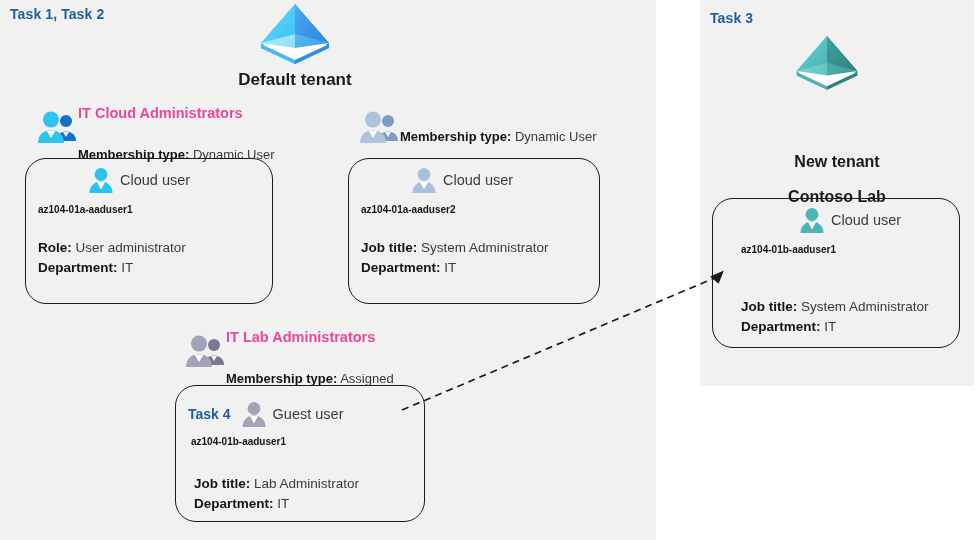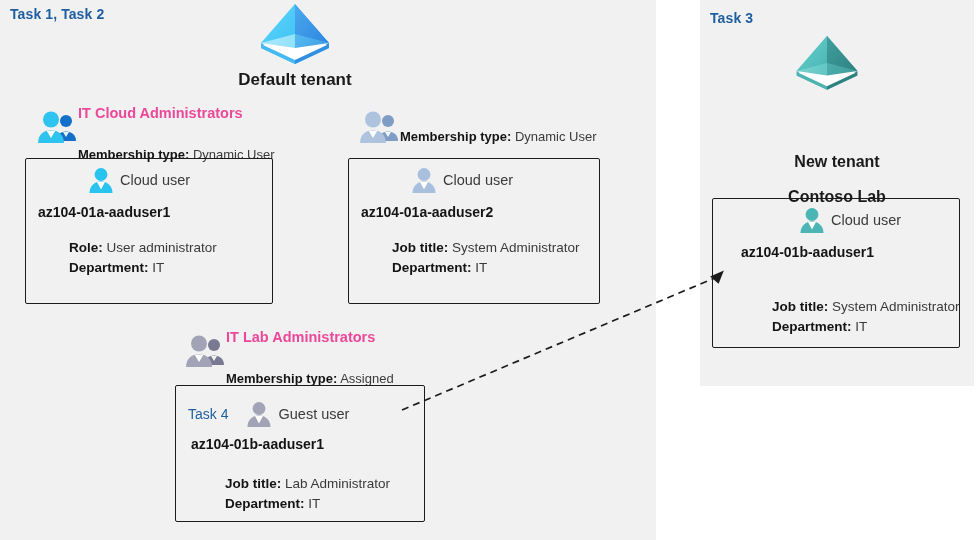--- a/index.html
+++ b/index.html
@@ -37,41 +37,41 @@
     font-weight:bold;font-size:14.5px;color:#ec4899;white-space:nowrap;
     line-height:18px;
   }
   .grp .gmem{font-size:13px;color:#141414;white-space:nowrap;line-height:19px;margin-top:23px;}
   .grp .gmem b{font-weight:bold;}
   .grp .gmem span{font-weight:normal;color:#3a3a3a;}
 
   .card{
     position:absolute;
     border:1.6px solid #1c1c1c;
-    border-radius:2px;
+    border-radius:21px;
     background:transparent;
     box-sizing:border-box;
   }
   .card .chead{
     position:absolute;
     display:flex;align-items:center;gap:6px;
     font-size:14.5px;color:#3b3b3b;
     white-space:nowrap;
   }
   .card .uname{
     position:absolute;
-    font-weight:bold;font-size:14px;color:#141414;white-space:nowrap;
+    font-weight:bold;font-size:10px;color:#141414;white-space:nowrap;
   }
   .card .attrs{
     position:absolute;
     font-size:13.5px;line-height:19.5px;color:#3a3a3a;white-space:nowrap;
   }
-  .card .attrs b{color:#141414;font-weight:bold;margin-left:31px;}
+  .card .attrs b{color:#141414;font-weight:bold;}
   .card .tasktag{
-    font-weight:normal;color:#1f5fa0;font-size:14px;margin-right:12px;
+    font-weight:bold;color:#1f5fa0;font-size:14px;margin-right:4px;
   }
 
   svg.icon{display:block;overflow:visible;}
   .abs{position:absolute;}
   #arrow-layer{position:absolute;left:0;top:0;width:978px;height:540px;pointer-events:none;}
 </style>
 </head>
 <body>
 
 <div class="panel" id="left-panel"></div>

